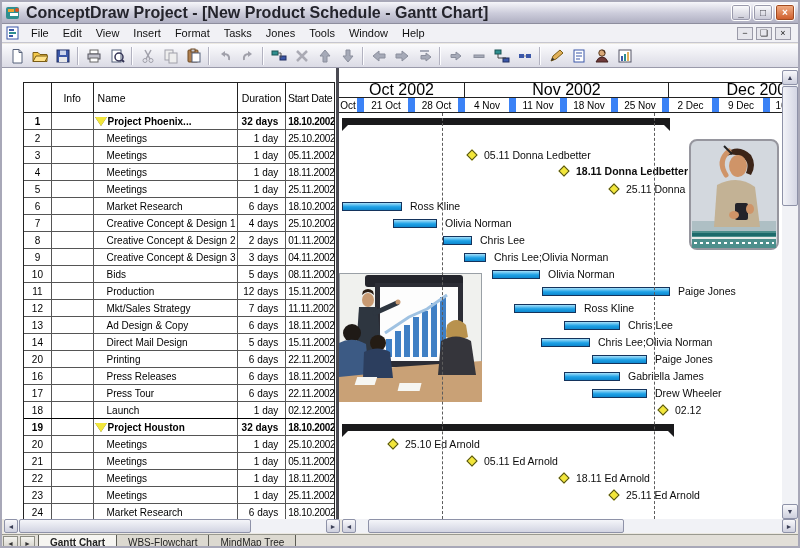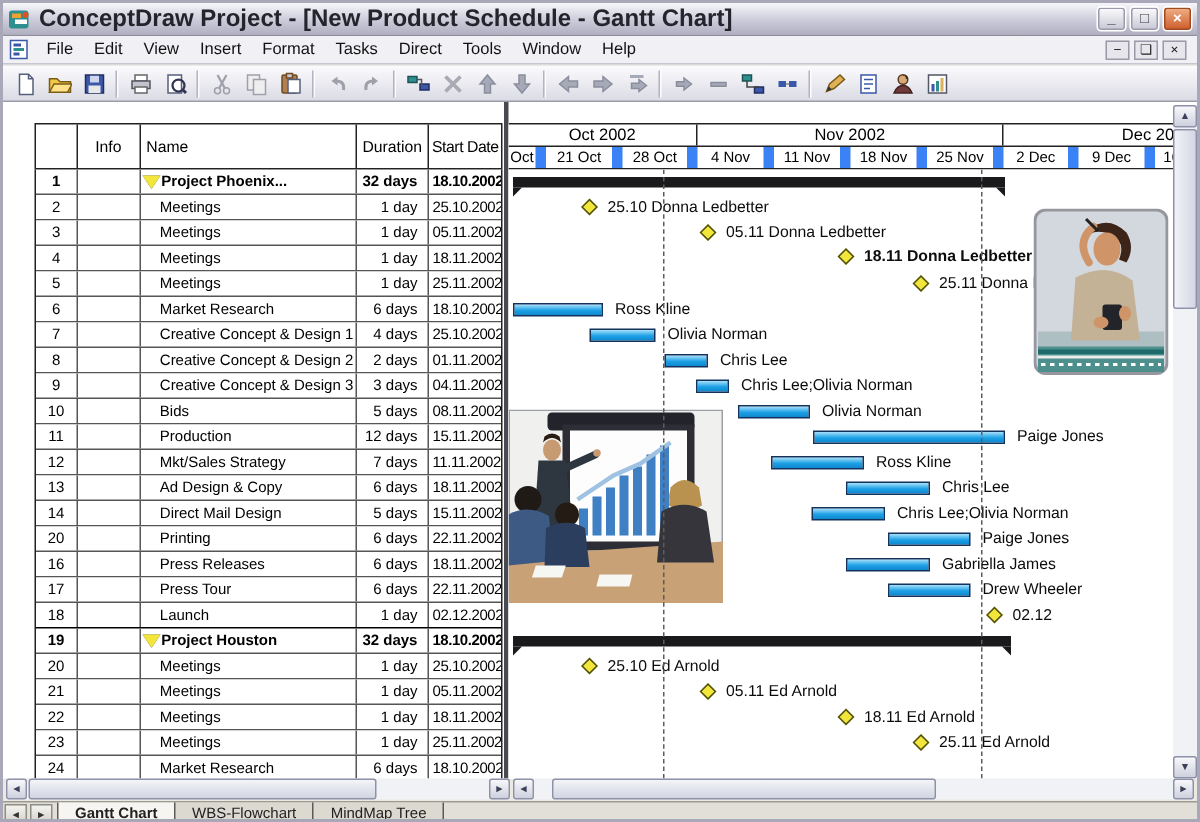--- a/index.html
+++ b/index.html
@@ -54,21 +54,21 @@
   .trow.sum .c-name{padding-left:1px;}
   .c-dur{width:49px;justify-content:flex-end;padding-right:7px;}
   .c-start{width:48px;padding-left:2px;letter-spacing:-0.3px;}
   .tri{width:0;height:0;border-left:6px solid transparent;border-right:6px solid transparent;
     border-top:9px solid #f2e63a;position:relative;margin-right:1px;
     filter:drop-shadow(0 0 0.5px #555);}
   .splitter{position:absolute;left:334px;top:0;width:3px;height:451px;background:#4a4a52;}
   
   .chartpane{position:absolute;left:337px;top:14px;width:443px;height:437px;overflow:hidden;background:#fff;}
   .months{position:absolute;left:0;top:0;width:460px;height:16px;display:flex;
-    border-top:1px solid #222;border-bottom:1px solid #222;font-size:11px;}
+    border-top:1px solid #222;border-bottom:1px solid #222;font-size:16px;}
   .mcell{border-right:1px solid #222;display:flex;align-items:center;justify-content:center;white-space:nowrap;}
   .mcell.end{justify-content:flex-end;padding-right:3px;}
   .weeks{position:absolute;left:0;top:16px;width:460px;height:15px;display:flex;
     border-bottom:1px solid #222;font-size:10px;}
   .wcell{border-right:7px solid #3b82f6;display:flex;align-items:center;justify-content:center;white-space:nowrap;}
   .chartbody{position:absolute;left:0;top:31px;width:443px;height:406px;overflow:hidden;background:#fff;}
   .grow{position:absolute;left:0;width:443px;height:17px;}
   .gbar{position:absolute;top:4px;height:9px;
     background:linear-gradient(#a6e0fa,#1da1e6 55%,#0e88cf);border:1px solid #14335c;z-index:2;}
   .gsum{position:absolute;top:5px;height:7px;background:#1a1a1c;z-index:2;}
@@ -135,21 +135,21 @@
           <rect x="4" y="9" width="4" height="2" fill="#3b57a8"></rect>
         </svg>
     </span>
     <span id="menus" style="display:flex;">
         <span class="menu-item">File</span>
         <span class="menu-item">Edit</span>
         <span class="menu-item">View</span>
         <span class="menu-item">Insert</span>
         <span class="menu-item">Format</span>
         <span class="menu-item">Tasks</span>
-        <span class="menu-item">Direct</span>
+        <span class="menu-item">Jones</span>
         <span class="menu-item">Tools</span>
         <span class="menu-item">Window</span>
         <span class="menu-item">Help</span>
       </span>
     <span class="mdibtns">
       <span class="mdib">−</span>
       <span class="mdib">❏</span>
       <span class="mdib">×</span>
     </span>
   </div>
@@ -626,24 +626,20 @@
             <path d="M28 46 q21 -11 38 2 l5 40 h-46 z" fill="#c3b295"></path>
             <rect x="46" y="64" width="13" height="17" rx="2" fill="#23232a"></rect>
             <ellipse cx="45" cy="76" rx="5" ry="4" fill="#cf9468"></ellipse>
             <ellipse cx="61" cy="70" rx="4" ry="5" fill="#cf9468"></ellipse>
           </svg>
         </div>
 
       <div class="grow" style="top: 0px;">
             <span class="gsum" style="left: 3px; width: 328px;"></span>
           </div>
-          <div class="grow" style="top: 17px;">
-            <span class="gms" style="left: 50px;"></span>
-            <span class="glabel" style="left: 66px;">25.10  Donna Ledbetter</span>
-          </div>
           <div class="grow" style="top: 34px;">
             <span class="gms" style="left: 129px;"></span>
             <span class="glabel" style="left: 145px;">05.11  Donna Ledbetter</span>
           </div>
           <div class="grow" style="top: 50px; font-weight: bold;">
             <span class="gms" style="left: 221px;"></span>
             <span class="glabel" style="left: 237px;">18.11  Donna Ledbetter</span>
           </div>
           <div class="grow" style="top: 68px;">
             <span class="gms" style="left: 271px;"></span>

